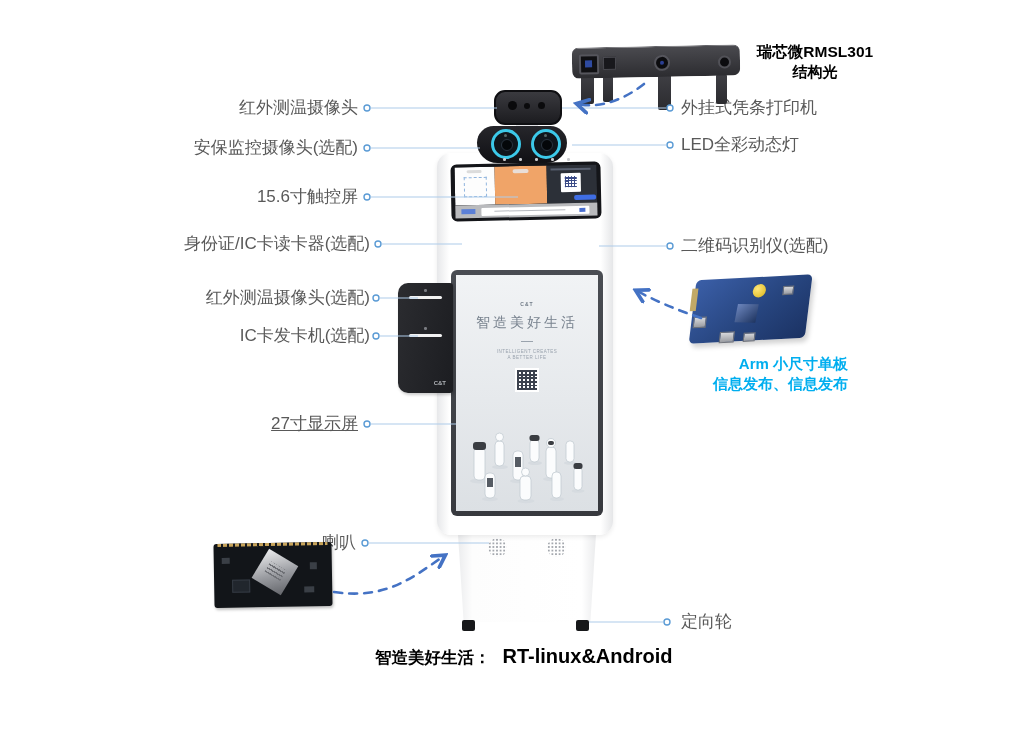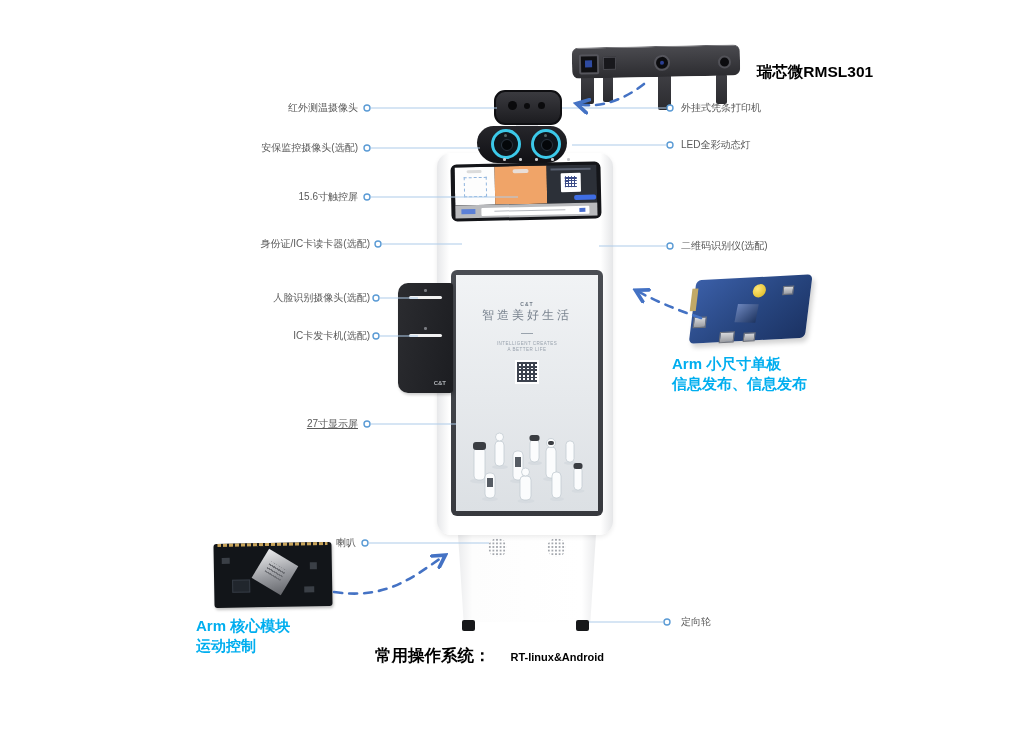--- a/index.html
+++ b/index.html
@@ -1,32 +1,32 @@
 <!DOCTYPE html>
 <html><head>
 <meta charset="utf-8">
 <style>
   html,body{margin:0;padding:0;background:#fff;}
   #canvas{position:relative;width:1032px;height:743px;background:#fff;overflow:hidden;
     font-family:"Liberation Sans","DejaVu Sans",sans-serif;}
   .abs{position:absolute;}
   
-  .callout{position:absolute;font-size:10px;color:#595959;white-space:nowrap;line-height:18px;}
+  .callout{position:absolute;font-size:17px;color:#595959;white-space:nowrap;line-height:18px;}
   .callout.left{text-align:right;}
   .callout.right{text-align:left;}
   
   .note-black{position:absolute;text-align:center;color:#000;font-weight:700;}
   .note-black .l1{font-size:15.5px;line-height:20px;}
   .note-black .l2{font-size:15px;line-height:20px;}
-  .note-blue{position:absolute;text-align:left;color:#00AEEF;font-weight:700;}
+  .note-blue{position:absolute;text-align:right;color:#00AEEF;font-weight:700;}
   .note-blue .l1{font-size:15px;line-height:20px;}
   .note-blue .l2{font-size:15px;line-height:20px;}
   .os-note{position:absolute;left:375px;top:645px;white-space:nowrap;color:#000;}
   .os-note .pre{font-weight:700;font-size:16.5px;}
-  .os-note .val{font-weight:700;font-size:11px;margin-left:20px;}
+  .os-note .val{font-weight:700;font-size:20px;margin-left:12px;}
   
   .base{left:455px;top:532px;width:144px;height:90px;
     background:linear-gradient(90deg,#e8e9eb 0,#fdfdfd 12%,#ffffff 88%,#e6e7e9 100%);
     border-radius:0 0 8px 8px;clip-path:polygon(2% 0,98% 0,94% 100%,6% 100%);z-index:1;}
   .speaker{position:absolute;width:19px;height:19px;border-radius:50%;
     background-image:radial-gradient(#a4a8ae 0.8px,transparent 1.1px);
     background-size:3.6px 3.6px;}
   .wheel{position:absolute;width:13px;height:11px;background:#17181a;border-radius:2px;z-index:1;}
   .body{left:437px;top:153px;width:176px;height:382px;background:
     linear-gradient(90deg,#e7e8ea 0,#ffffff 7%,#ffffff 93%,#e5e6e8 100%);
@@ -74,21 +74,21 @@
   .reader .cam{position:absolute;left:119px;top:10px;width:6px;height:6px;border-radius:50%;
     background:#000;border:1px solid #55585e;}
   .reader .win{position:absolute;left:132px;top:9px;width:17px;height:9px;background:#060607;
     border:1px solid #3a3d44;border-radius:1px;}
   
   .scr27{left:451px;top:270px;width:152px;height:246px;background:linear-gradient(#4a4d53,#37393e);
     border-radius:6px;padding:5px;box-sizing:border-box;z-index:3;}
   .disp27{position:relative;width:142px;height:236px;background:linear-gradient(180deg,#f1f3f5,#dce0e4);
     display:flex;flex-direction:column;align-items:center;overflow:hidden;}
   .logo27{margin-top:26px;font-size:5px;font-weight:700;color:#6f7a86;letter-spacing:1px;}
-  .headline27{font-size:12px;color:#79838f;letter-spacing:3px;white-space:nowrap;}
+  .headline27{margin-top:7px;font-size:14px;color:#79838f;letter-spacing:3px;white-space:nowrap;}
   .divider27{margin-top:9px;width:12px;height:1px;background:#9aa3ad;}
   .sub27{margin-top:7px;font-size:4.5px;line-height:6px;color:#99a2ad;text-align:center;letter-spacing:.5px;}
   .qr27{margin-top:7px;width:24px;height:24px;background:#fff;padding:2px;box-sizing:border-box;}
   .qr27 .grid{width:100%;height:100%;
     background-image:repeating-linear-gradient(0deg,#3c424e 0 1.8px,transparent 1.8px 3.6px),
       repeating-linear-gradient(90deg,#3c424e 0 1.8px,transparent 1.8px 4px);}
   .robots{position:absolute;left:4px;bottom:2px;}
   
   .printer{left:398px;top:283px;width:55px;height:110px;background:linear-gradient(100deg,#2b2c30,#1c1d21);
     border-radius:10px 3px 3px 10px;z-index:3;box-shadow:1px 2px 3px rgba(0,0,0,.2);}
@@ -314,38 +314,35 @@
       <path d="M 644 84 C 625 99, 600 109, 578 104" marker-end="url(#ah)"></path>
       <path d="M 701 318 C 674 309, 654 300, 637 291" marker-end="url(#ah)"></path>
       <path d="M 334 592 C 388 600, 414 576, 444 556" marker-end="url(#ah)"></path>
     </g>
   </svg>
 
   <div class="callout left" style="top:99px;right:674px;">红外测温摄像头</div>
   <div class="callout left" style="top:139px;right:674px;">安保监控摄像头(选配)</div>
   <div class="callout left" style="top:188px;right:674px;text-align:right;">15.6寸触控屏</div>
   <div class="callout left" style="top:235px;right:662px;">身份证/IC卡读卡器(选配)</div>
-  <div class="callout left" style="top:289px;right:662px;">人脸识别摄像头(选配)</div>
+  <div class="callout left" style="top:289px;right:662px;">红外测温摄像头(选配)</div>
   <div class="callout left" style="top:327px;right:662px;">IC卡发卡机(选配)</div>
   <div class="callout left" style="top:415px;right:674px;text-decoration:underline;">27寸显示屏</div>
   <div class="callout left" style="top:534px;right:676px;">喇叭</div>
 
   <div class="callout right" style="top:99px;left:681px;">外挂式凭条打印机</div>
   <div class="callout right" style="top:136px;left:681px;">LED全彩动态灯</div>
   <div class="callout right" style="top:237px;left:681px;">二维码识别仪(选配)</div>
   <div class="callout right" style="top:613px;left:681px;">定向轮</div>
 
-  <div class="note-black" style="left:725px;top:62px;width:180px;">
+  <div class="note-black" style="left:725px;top:42px;width:180px;">
     <div class="l1">瑞芯微RMSL301</div>
+    <div class="l2">结构光</div>
   </div>
   <div class="note-blue" style="left:672px;top:354px;width:176px;">
     <div class="l1">Arm 小尺寸单板</div>
     <div class="l2">信息发布、信息发布</div>
   </div>
-  <div class="note-blue" style="left:196px;top:616px;width:146px;">
-    <div class="l1">Arm 核心模块</div>
-    <div class="l2">运动控制</div>
-  </div>
   <div class="os-note">
-    <span class="pre">常用操作系统：</span><span class="val">RT-linux&amp;Android</span>
+    <span class="pre">智造美好生活：</span><span class="val">RT-linux&amp;Android</span>
   </div>
 
 </div>
 
 </body></html>

